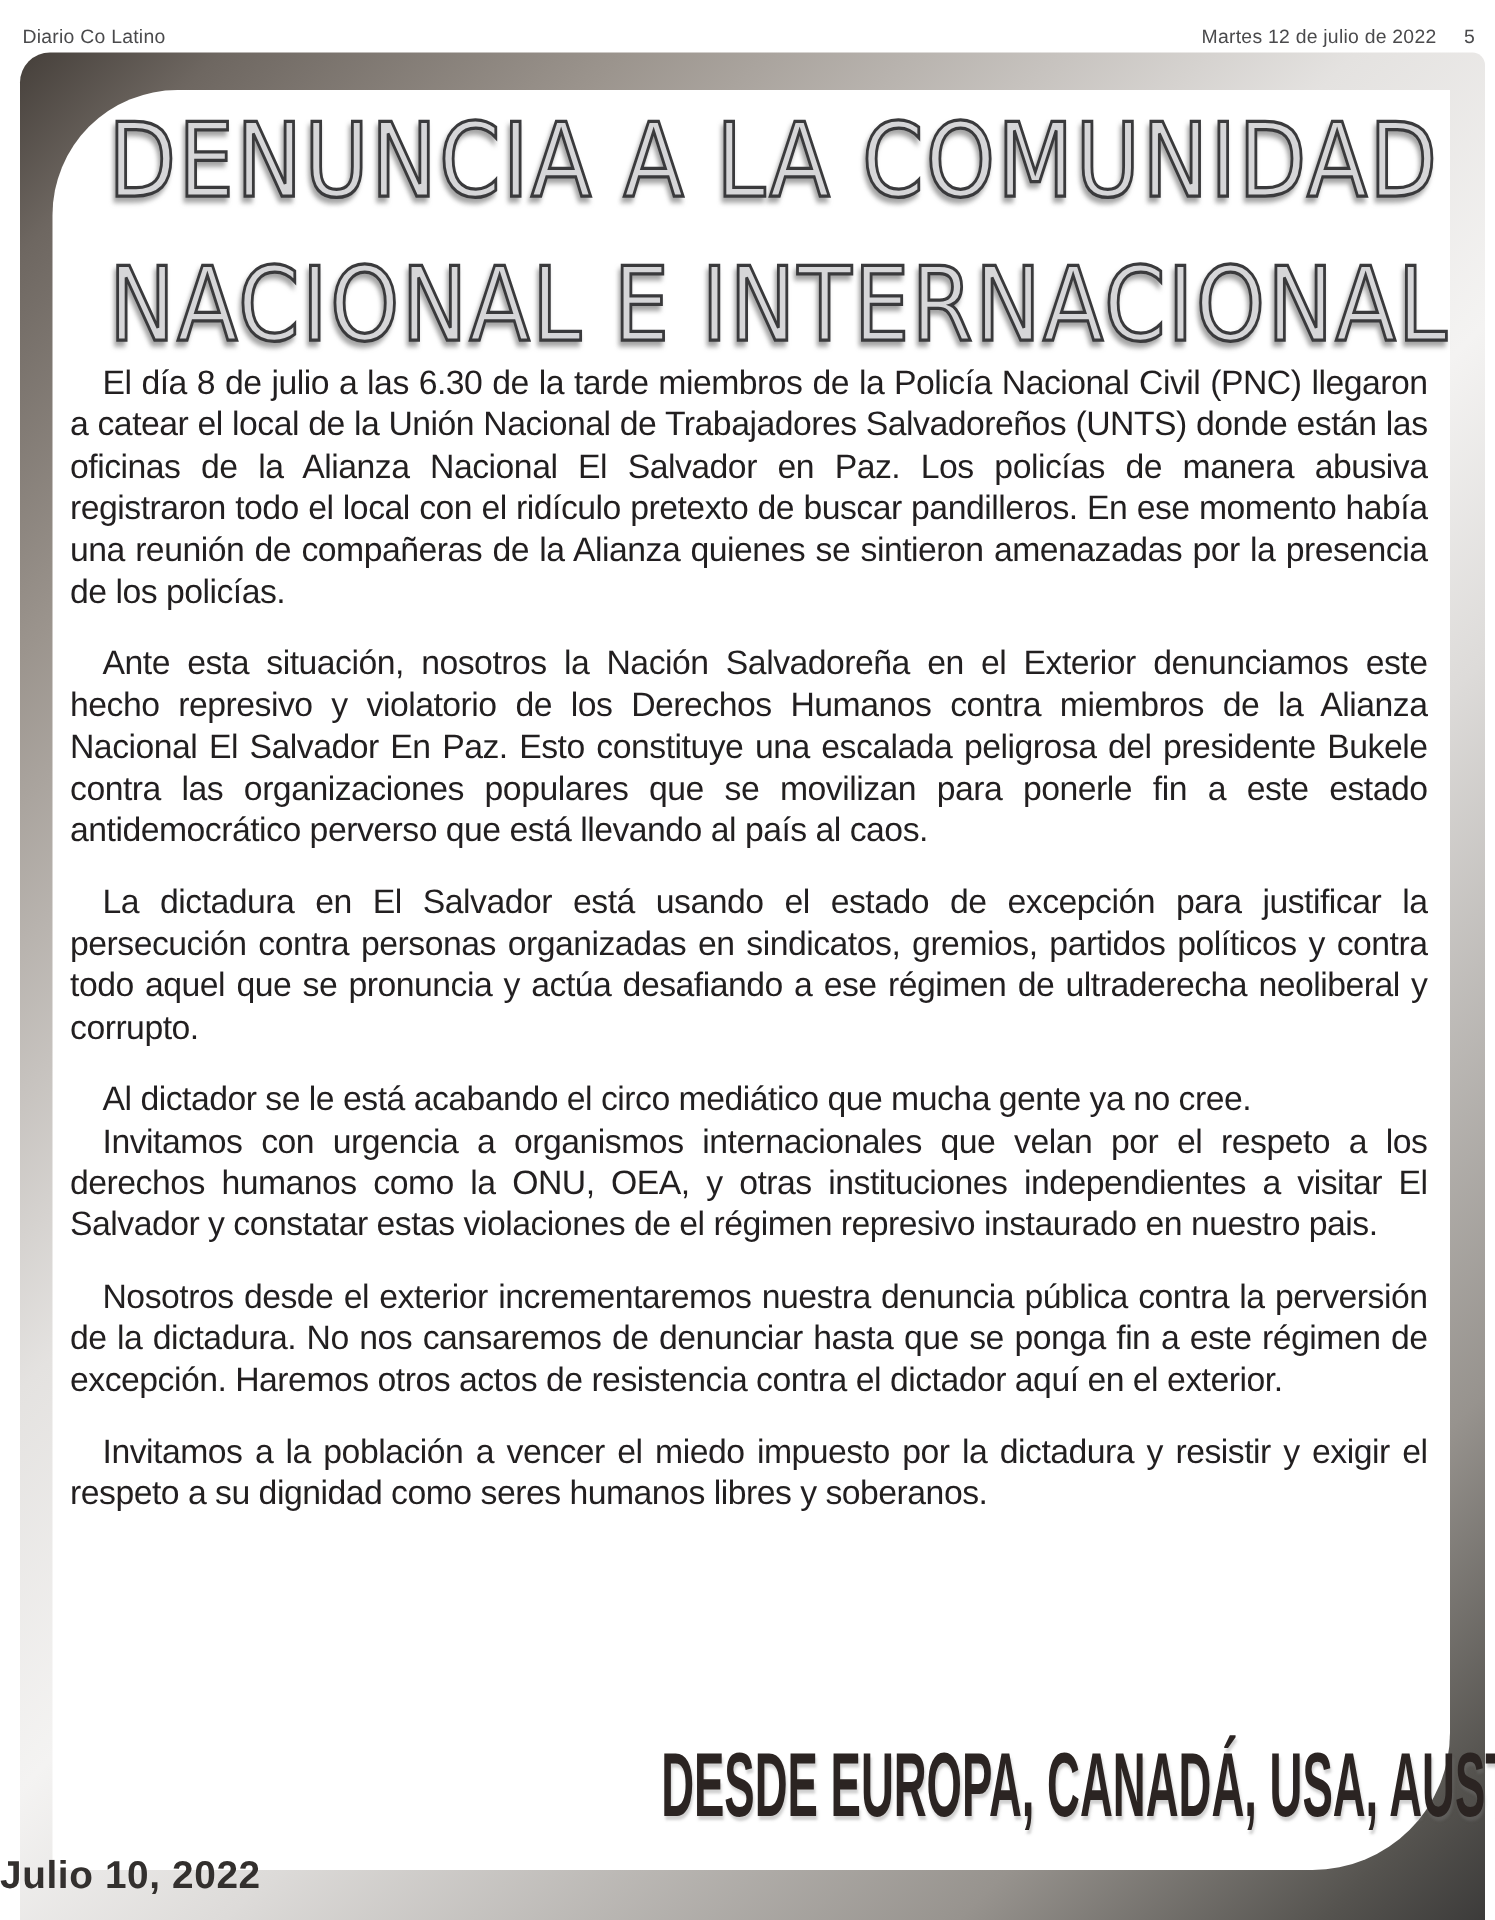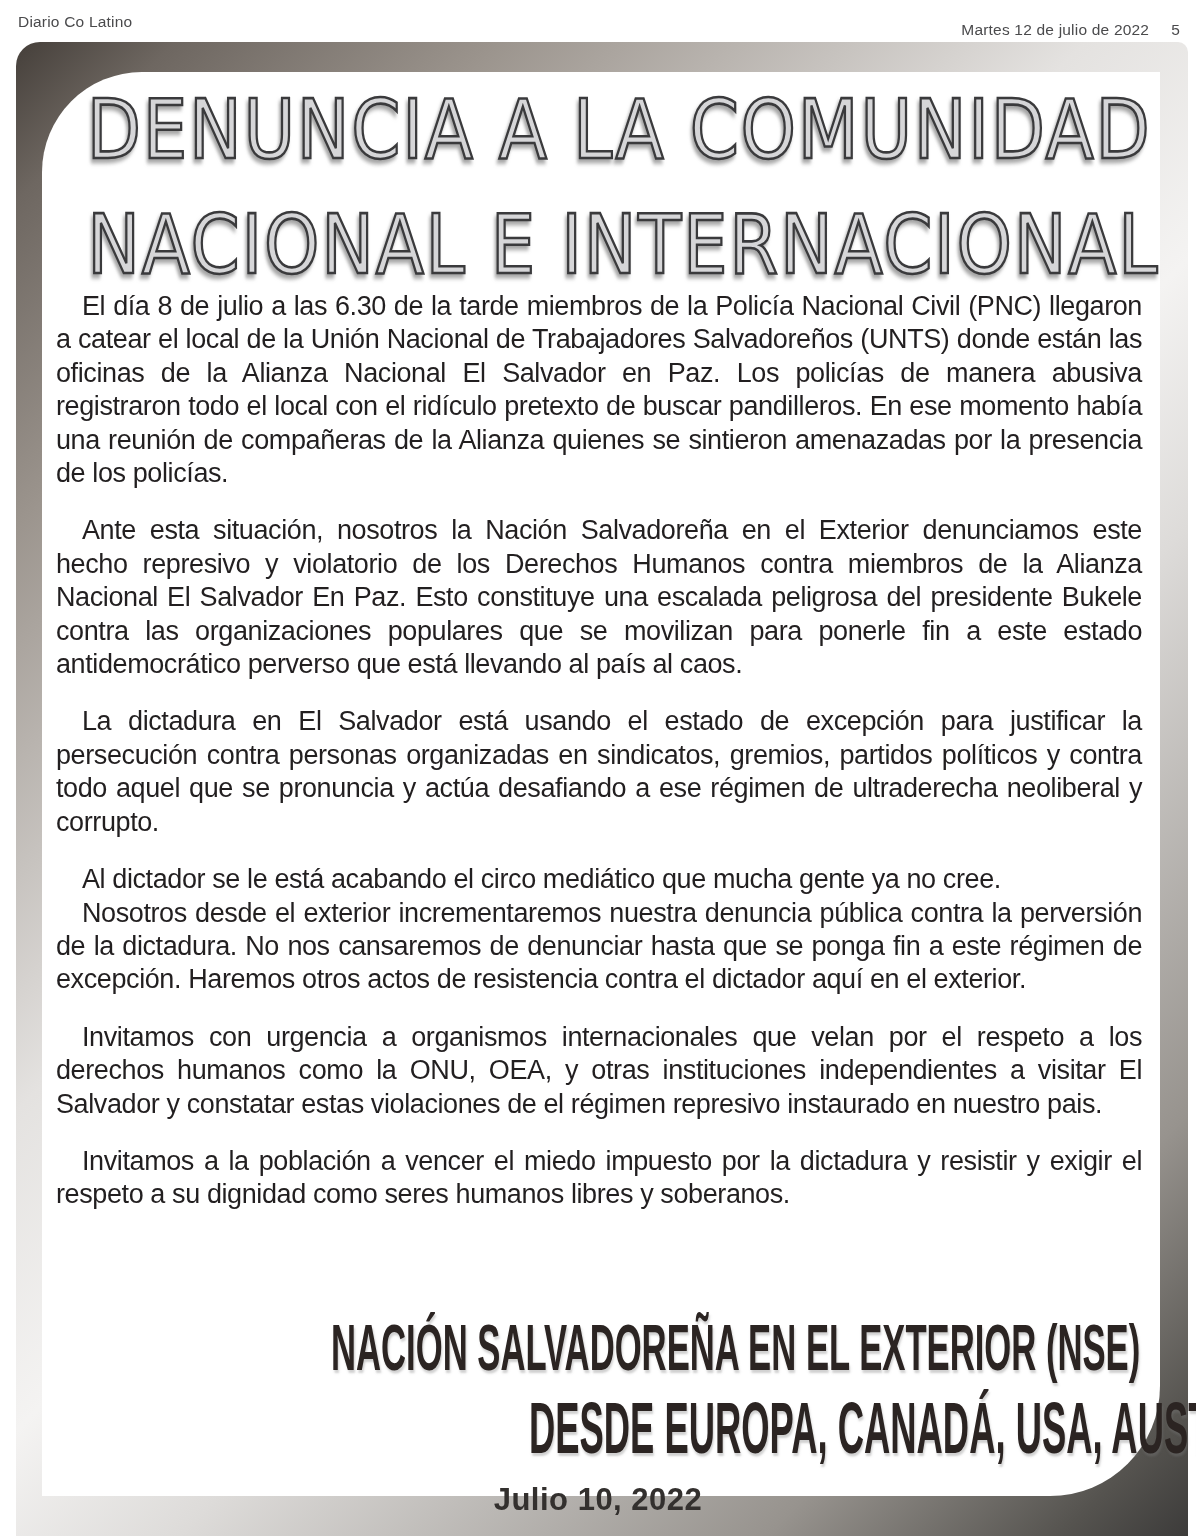--- a/index.html
+++ b/index.html
@@ -6,21 +6,21 @@
   body{
     width:1196px;height:1536px;position:relative;overflow:hidden;
     background:#ffffff;
     font-family:"Liberation Sans", sans-serif;
     -webkit-font-smoothing:antialiased;
   }
 
   
   .page-header{
     position:absolute;top:5px;left:18px;right:16px;
-    display:flex;justify-content:space-between;align-items:center;
+    display:flex;justify-content:space-between;align-items:flex-end;
     font-size:15.5px;color:#4a4a4c;letter-spacing:0.2px;
   }
   .page-header .right{display:flex;gap:22px;margin-top:16px;}
 
   
   .frame{
     position:absolute;left:16px;top:42px;width:1172px;height:1500px;
     background:linear-gradient(135deg,
       #453f3a 0%, #6e6761 6%, #9b948d 18%,
       #e4e2e0 40%, #f4f3f2 52%, #dddbd9 62%,
@@ -70,21 +70,21 @@
     text-shadow:2px 3px 3px rgba(120,120,120,0.35);
   }
   .slogan-1{top:1238px;}
   .slogan-1 .s{font-size:58px;transform:scale(0.60,1.04);}
   .slogan-2{top:1311px;}
   .slogan-2 .s{font-size:63px;transform:scale(0.55,1.04);}
   .slogan-3{top:1388px;}
   .slogan-3 .s{font-size:70px;transform:scale(0.52,1.04);}
 
   .footer-date{
-    position:absolute;top:1482px;left:0;right:0;text-align:center;
+    position:absolute;top:1482px;left:0;right:0;
     font-size:31px;font-weight:700;color:#33302e;letter-spacing:0.5px;
   }
 </style>
 </head>
 <body>
 
 <div class="page-header">
   <span>Diario Co Latino</span>
   <span class="right">
     <span>Martes 12 de julio de 2022</span>
@@ -101,27 +101,24 @@
   <div class="doc-title">
     <span class="line"><span class="t">DENUNCIA A LA COMUNIDAD</span></span>
     <span class="line"><span class="t">NACIONAL E INTERNACIONAL</span></span>
   </div>
 
   <div class="body-text">
     <p>El día 8 de julio a las 6.30 de la tarde miembros de la Policía Nacional Civil (PNC) llegaron a catear el local de la Unión Nacional de Trabajadores Salvadoreños (UNTS) donde están las oficinas de la Alianza Nacional El Salvador en Paz. Los policías de manera abusiva registraron todo el local con el ridículo pretexto de buscar pandilleros. En ese momento había una reunión de compañeras de la Alianza quienes se sintieron amenazadas por la presencia de los policías.</p>
     <p>Ante esta situación, nosotros la Nación Salvadoreña en el Exterior denunciamos este hecho represivo y violatorio de los Derechos Humanos contra miembros de la Alianza Nacional El Salvador En Paz. Esto constituye una escalada peligrosa del presidente Bukele contra las organizaciones populares que se movilizan para ponerle fin a este estado antidemocrático perverso que está llevando al país al caos.</p>
     <p>La dictadura en El Salvador está usando el estado de excepción para justificar la persecución contra personas organizadas en sindicatos, gremios, partidos políticos y contra todo aquel que se pronuncia y actúa desafiando a ese régimen de ultraderecha neoliberal y corrupto.</p>
     <p class="tight">Al dictador se le está acabando el circo mediático que mucha gente ya no cree.</p>
+    <p>Invitamos con urgencia a organismos internacionales que velan por el respeto a los derechos humanos como la ONU, OEA, y otras instituciones independientes a visitar El Salvador y constatar estas violaciones de el régimen represivo instaurado en nuestro pais.</p>
     <p>Nosotros desde el exterior incrementaremos nuestra denuncia pública contra la perversión de la dictadura. No nos cansaremos de denunciar hasta que se ponga fin a este régimen de excepción. Haremos otros actos de resistencia contra el dictador aquí en el exterior.</p>
-    <p>Invitamos con urgencia a organismos internacionales que velan por el respeto a los derechos humanos como la ONU, OEA, y otras instituciones independientes a visitar El Salvador y constatar estas violaciones de el régimen represivo instaurado en nuestro pais.</p>
     <p>Invitamos a la población a vencer el miedo impuesto por la dictadura y resistir y exigir el respeto a su dignidad como seres humanos libres y soberanos.</p>
   </div>
 
-  <div class="slogan slogan-2">
-    <span class="s">NACIÓN SALVADOREÑA EN EL EXTERIOR (NSE)</span>
-  </div>
   <div class="slogan slogan-3">
     <span class="s">DESDE EUROPA, CANADÁ, USA, AUSTRALIA Y LATINO AMÉRICA</span>
   </div>
 
   <div class="footer-date">Julio 10, 2022</div>
 
 </div>
 
 </body></html>

